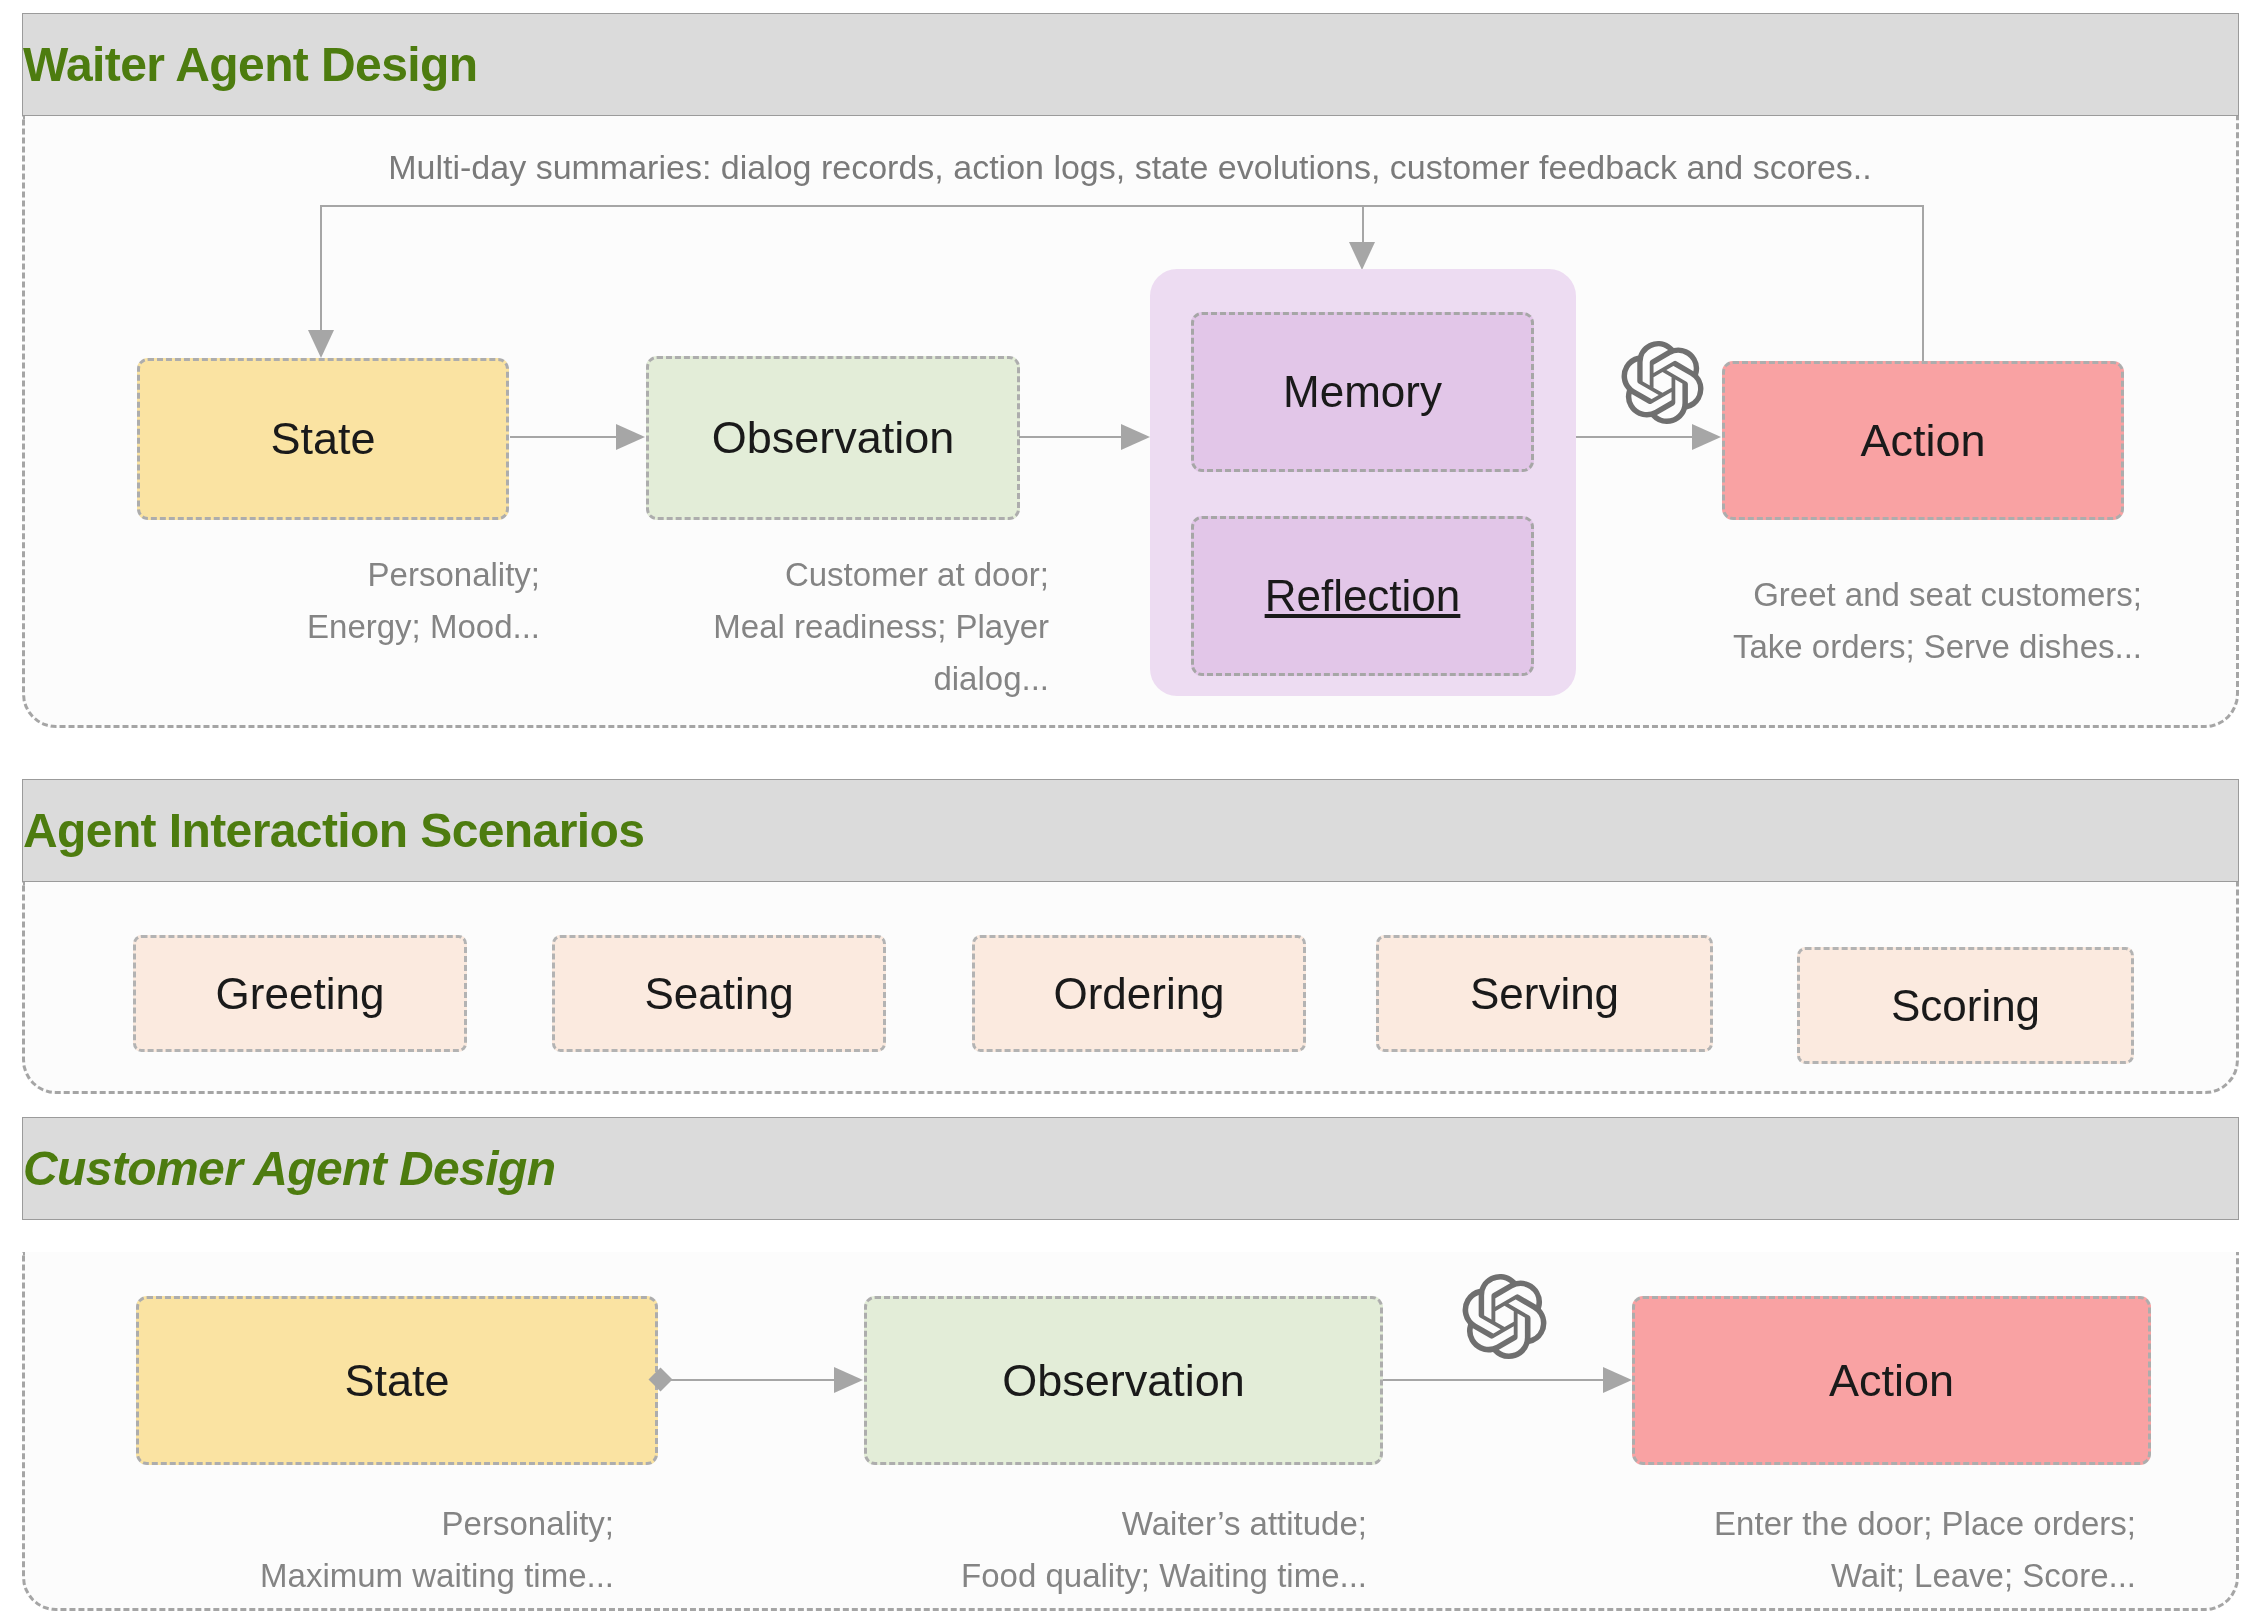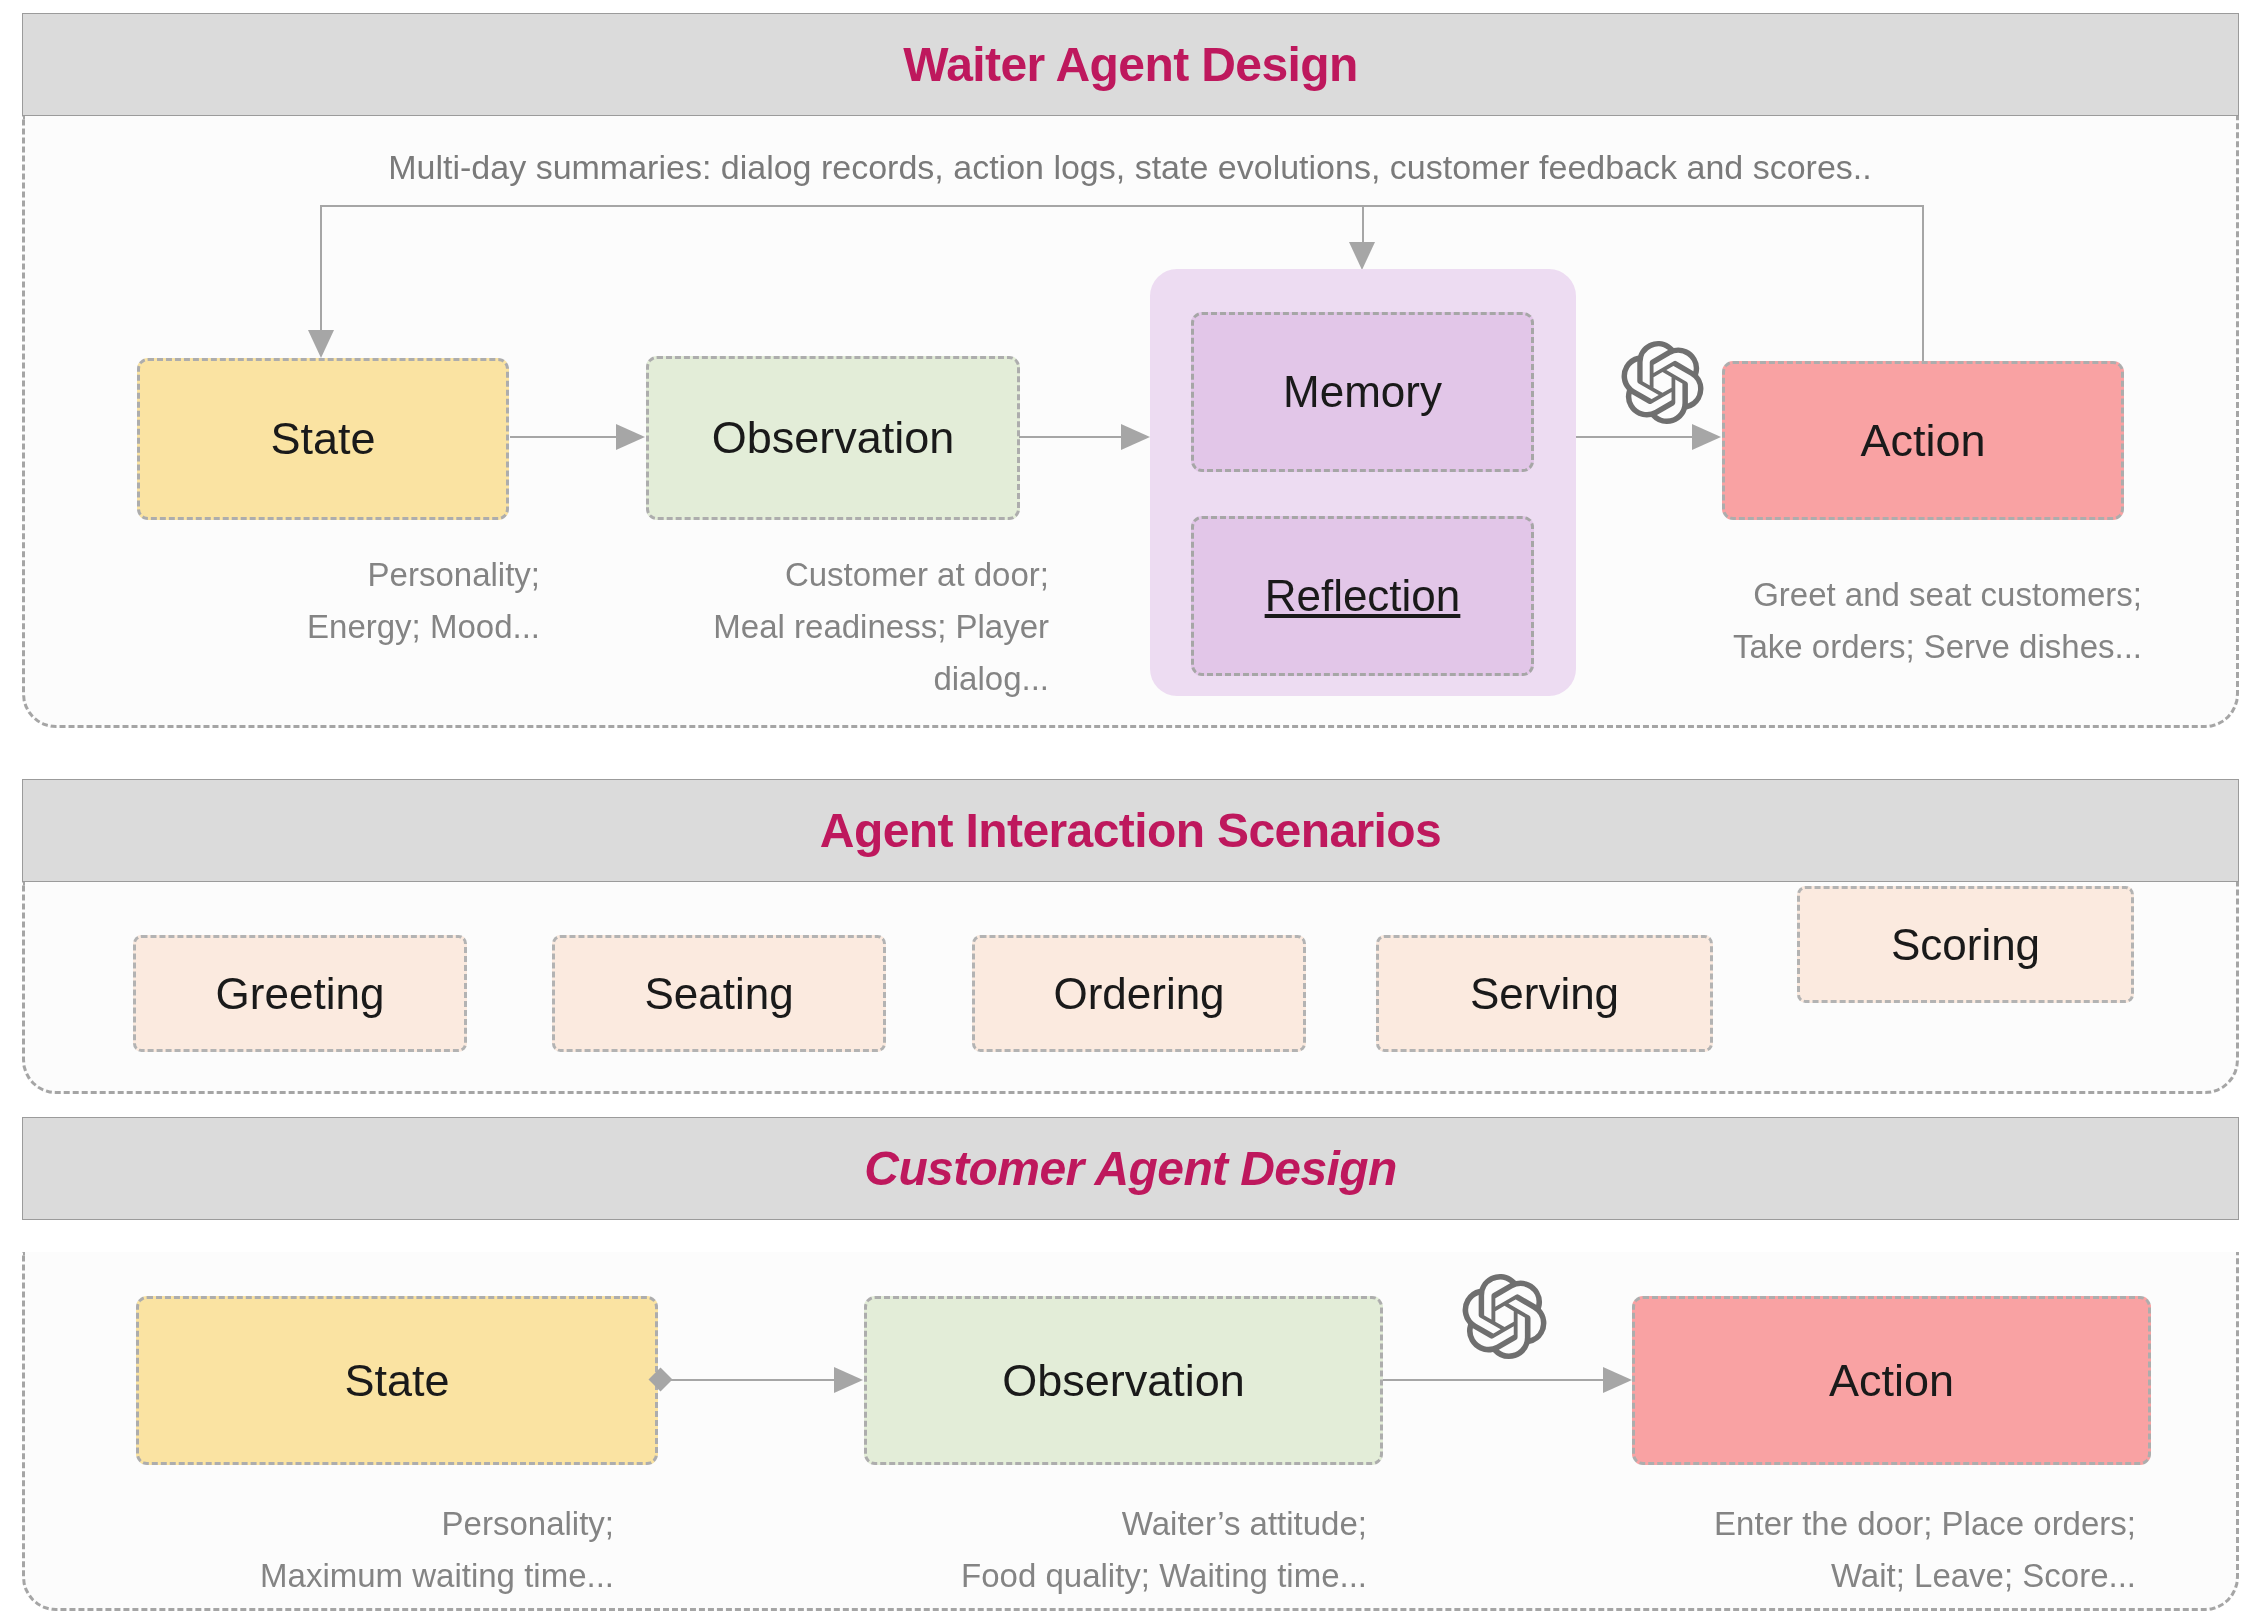--- a/index.html
+++ b/index.html
@@ -3,22 +3,22 @@
 <meta charset="utf-8">
 <style>
   * { margin:0; padding:0; box-sizing:border-box; }
   html,body { width:2261px; height:1622px; background:#ffffff; overflow:hidden;
               font-family:"Liberation Sans", sans-serif; }
   .abs { position:absolute; }
 
   
   .section-header {
     background:#dbdbdb; border:1.8px solid #9b9b9b;
-    display:flex; align-items:center; justify-content:center;
-    font-size:48px; font-weight:700; color:#be185d; letter-spacing:-0.6px;
+    display:flex; align-items:center; justify-content:flex-start;
+    font-size:48px; font-weight:700; color:#4d7c0f; letter-spacing:-0.6px;
   }
   .section-body {
     background:#fcfcfc; border:3.7px dashed #a5a5a5; border-top:none;
     border-radius:0 0 34px 34px;
   }
 
   
   .node {
     border:3.7px dashed #adadad; border-radius:11px;
     display:flex; align-items:center; justify-content:center;
@@ -129,21 +129,21 @@
 </div>
 <div class="abs scenario" style="left:552px;  top:935px; width:334px; height:117px;">
   <span>Seating</span>
 </div>
 <div class="abs scenario" style="left:972px; top:935px; width:334px; height:117px;">
   <span>Ordering</span>
 </div>
 <div class="abs scenario" style="left:1376px; top:935px; width:337px; height:117px;">
   <span>Serving</span>
 </div>
-<div class="abs scenario" style="left:1797px; top:886px; width:337px; height:117px;">
+<div class="abs scenario" style="left:1797px; top:947px; width:337px; height:117px;">
   <span>Scoring</span>
 </div>
 
 <div class="abs section-header" style="left:22px; top:1117px; width:2217px; height:103px;font-style:italic;">
   <span>Customer Agent Design</span>
 </div>
 <div class="abs section-body" style="left:22px; top:1252px; width:2217px; height:359px;"></div>
 
 <div class="abs node" style="left:136px; top:1296px; width:522px; height:169px; background:#fae3a2;">
   <span>State</span>

